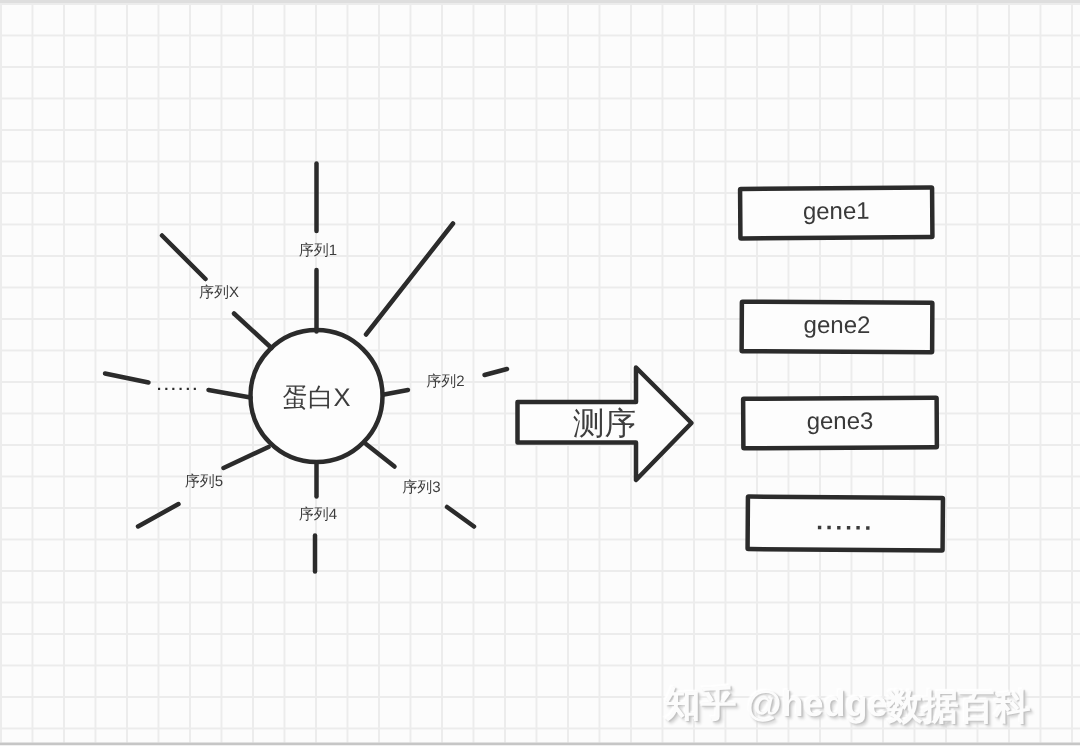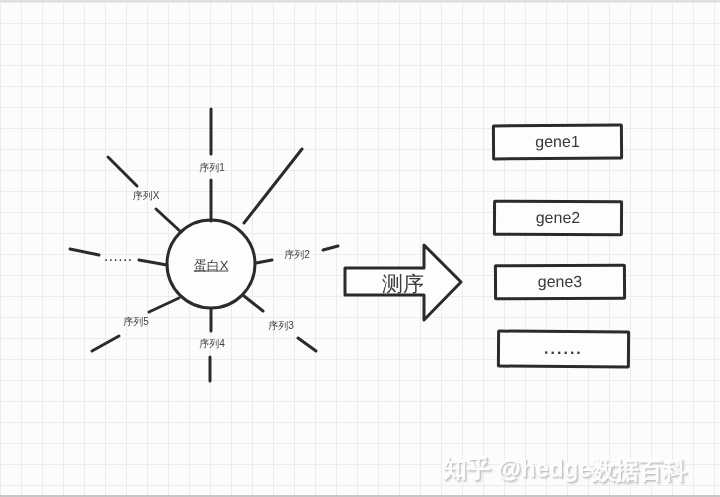--- a/index.html
+++ b/index.html
@@ -18,21 +18,21 @@
     font-family:"Liberation Sans","DejaVu Sans",sans-serif;
   }
   svg.shapes{position:absolute;left:0;top:0;width:720px;height:497px;}
   svg.shapes line{stroke:#2b2b2b;stroke-width:3;stroke-linecap:round;}
   svg.shapes circle{fill:#fdfdfd;stroke:#2b2b2b;stroke-width:3;}
   svg.shapes polygon{fill:#fdfdfd;stroke:#2b2b2b;stroke-width:3;stroke-linejoin:round;}
   .lbl{
     position:absolute;transform:translate(-50%,-50%);
     font-size:10px;color:#3d3d3d;white-space:nowrap;line-height:1;
   }
-  .lbl-hub{left:211px;top:263px;font-size:13px;text-decoration:underline;}
+  .lbl-hub{left:211px;top:263px;font-size:17px;}
   .lbl-seq1{left:212px;top:166px;}
   .lbl-seq2{left:297px;top:253px;}
   .lbl-seq3{left:281px;top:324px;}
   .lbl-seq4{left:212px;top:342px;}
   .lbl-seq5{left:136px;top:320px;}
   .lbl-dots{left:119px;top:256px;letter-spacing:2px;font-weight:700;color:#2b2b2b;}
   .lbl-seqx{left:146px;top:194px;}
   .lbl-arrow{left:403px;top:281px;font-size:21px;}
   .gene-box{
     position:absolute;

